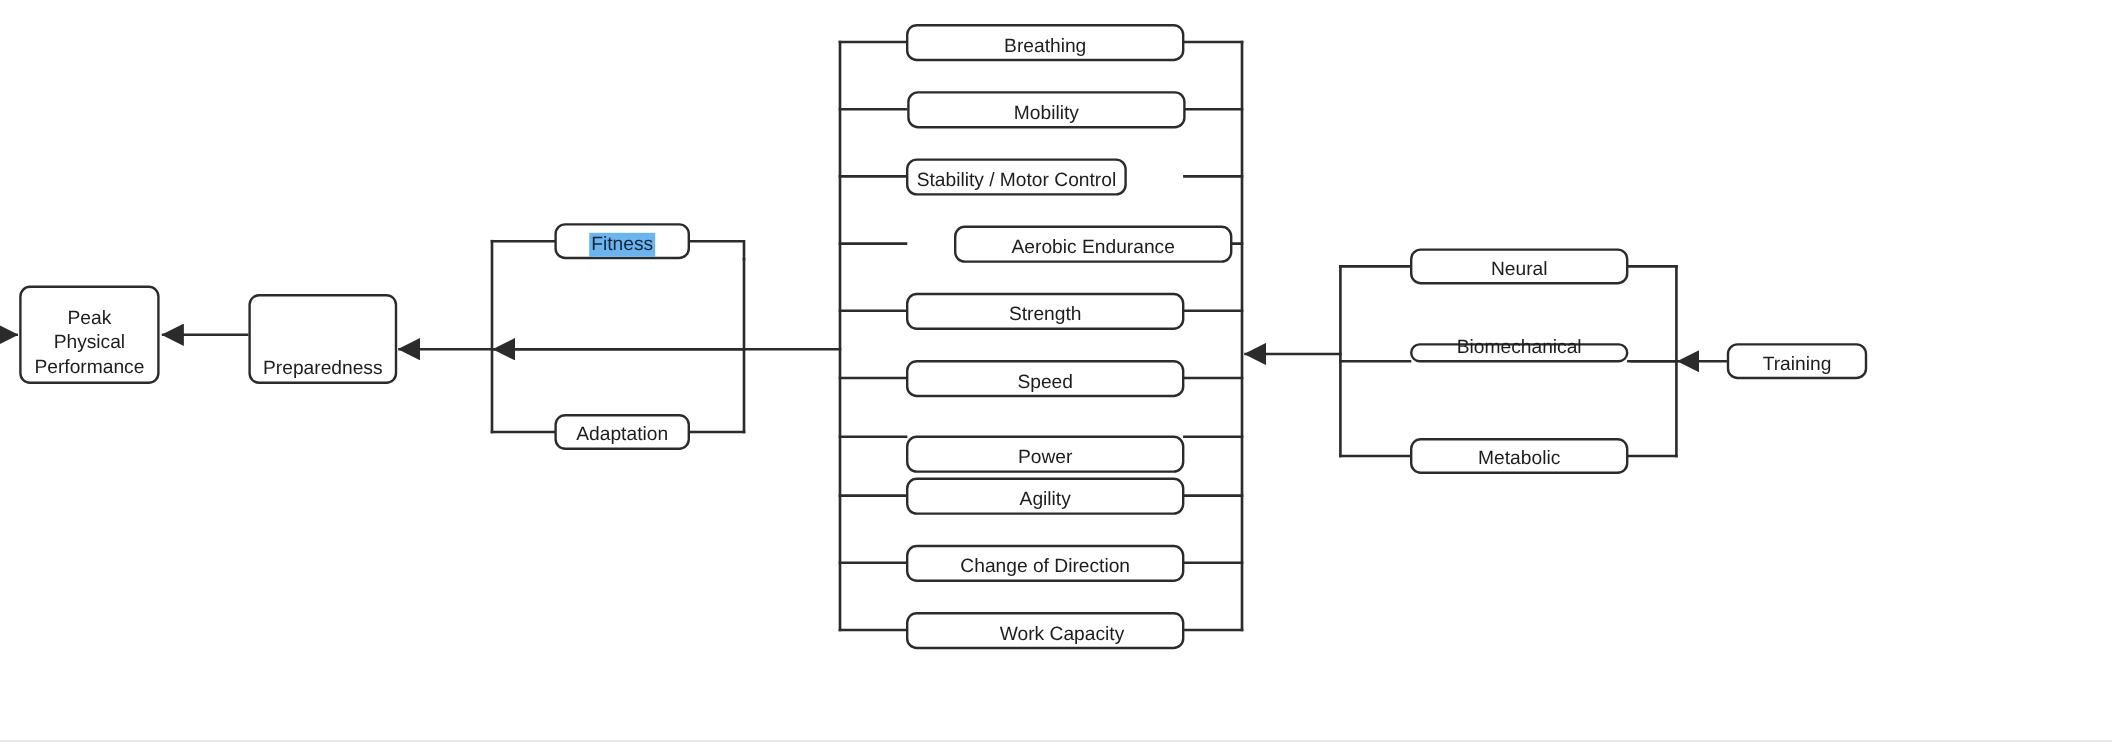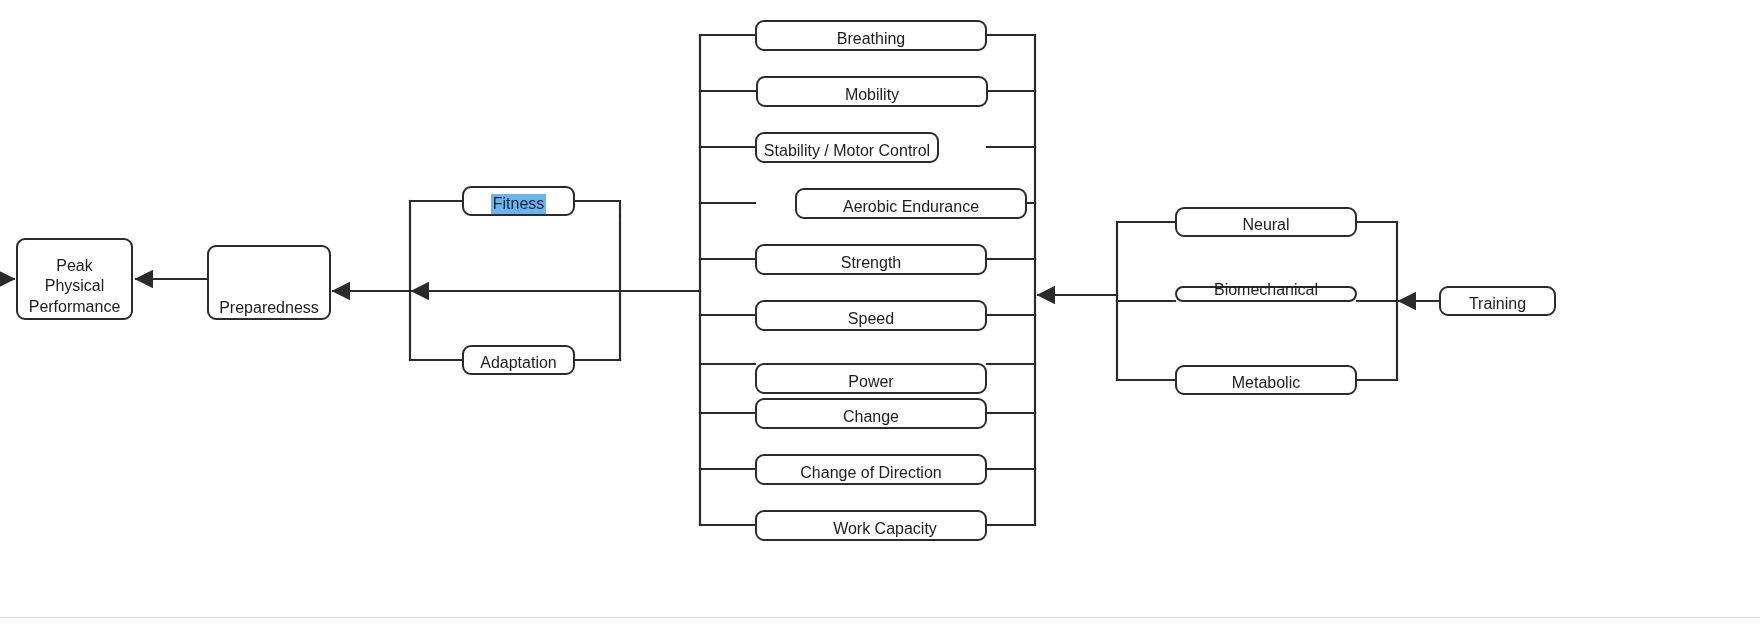--- a/index.html
+++ b/index.html
@@ -170,21 +170,21 @@
   <div class="node" style="left:755px; top:244px; width:232px; height:31px;">
     <span class="lbl">Strength</span>
   </div>
   <div class="node" style="left:755px; top:300px; width:232px; height:31px;">
     <span class="lbl">Speed</span>
   </div>
   <div class="node" style="left:755px; top:349px; width:232px; height:31px;margin-top:14px;">
     <span class="lbl">Power</span>
   </div>
   <div class="node" style="left:755px; top:398px; width:232px; height:31px;">
-    <span class="lbl">Change</span>
+    <span class="lbl">Agility</span>
   </div>
   <div class="node" style="left:755px; top:454px; width:232px; height:31px;">
     <span class="lbl">Change of Direction</span>
   </div>
   <div class="node" style="left:755px; top:510px; width:232px; height:31px;padding-left:28px;">
     <span class="lbl">Work Capacity</span>
   </div>
 
   <div class="node" style="left:1175px; top:207px; width:182px; height:30px;">
     <span class="lbl">Neural</span>

